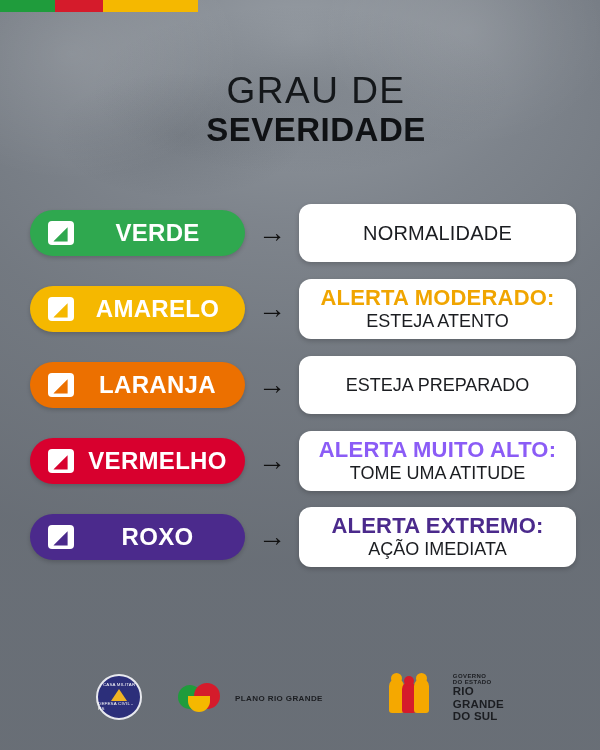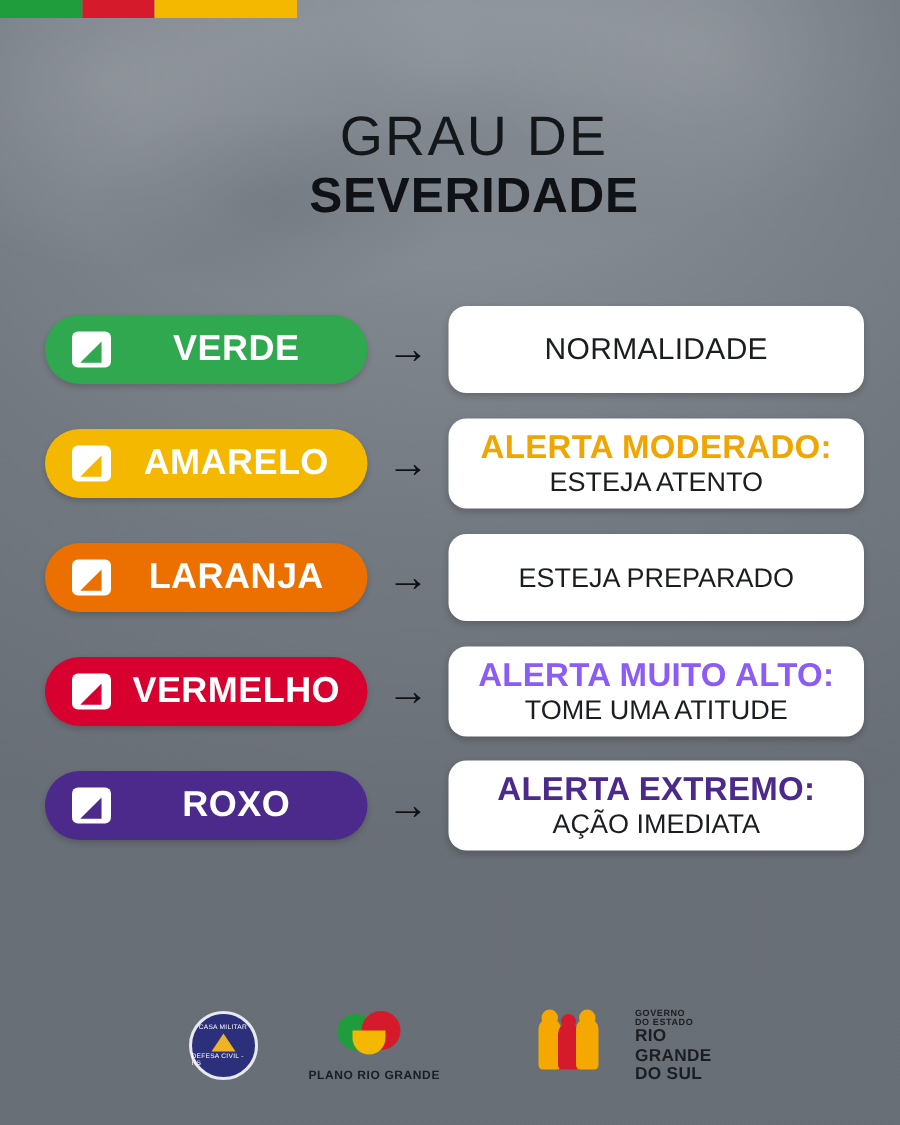--- a/index.html
+++ b/index.html
@@ -80,21 +80,21 @@
 
   
   .footer { position:absolute; bottom:28px; left:0; width:100%; display:flex; align-items:center; justify-content:center; gap:34px; }
   .logo { display:flex; align-items:center; gap:7px; }
 
   .dc-seal { width:46px; height:46px; border-radius:50%; background:#2c2f7a; border:2px solid #e8e9ee; display:flex; flex-direction:column; align-items:center; justify-content:center; color:#fff; }
   .dc-seal .s1 { font-size:4.4px; letter-spacing:0.2px; line-height:1.1; }
   .dc-seal .tri { width:0;height:0;border-left:8px solid transparent;border-right:8px solid transparent;border-bottom:12px solid #f0b323; margin:1px 0; position:relative;}
   .dc-seal .s2 { font-size:4.4px; letter-spacing:0.2px; line-height:1.1; }
 
-  .prg { display:flex; flex-direction:column; align-items:center; }
+  .prg { display:flex; flex-direction:row; align-items:center; }
   .prg-mark { width:52px; height:30px; position:relative; }
   .prg-mark .g { position:absolute; left:2px; top:3px; width:24px; height:24px; border-radius:50% 50% 0 50%; background:#1f9c3c; transform:rotate(10deg); }
   .prg-mark .r { position:absolute; left:18px; top:1px; width:26px; height:26px; border-radius:50% 50% 50% 0; background:#d51b2b; }
   .prg-mark .y { position:absolute; left:12px; top:14px; width:22px; height:16px; border-radius:0 0 12px 12px; background:#f5b800; }
   .prg-text { font-size:8px; font-weight:bold; color:#1b1d21; letter-spacing:0.4px; margin-top:2px; }
 
   .gov { display:flex; align-items:flex-start; gap:24px;margin-left:32px; }
   .gov-people { position:relative; width:40px; height:42px; }
   .gov-people .p1 { position:absolute; left:0; top:6px; width:15px; height:34px; background:#f5a800; border-radius:7px 7px 3px 3px; }
   .gov-people .p1h { position:absolute; left:2px; top:0; width:11px; height:11px; border-radius:50%; background:#f5a800; }

